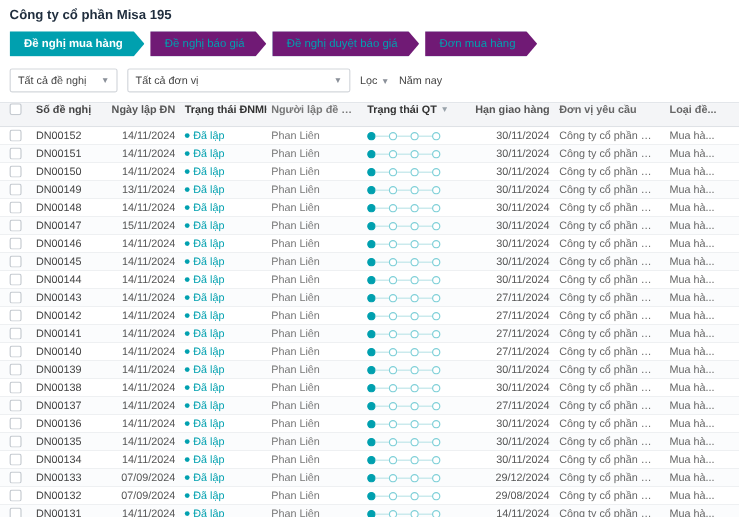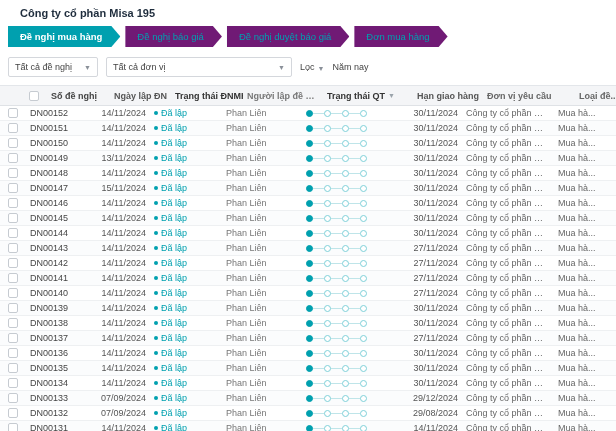--- a/index.html
+++ b/index.html
@@ -1,21 +1,21 @@
 <!DOCTYPE html>
 <html><head>
 <meta charset="utf-8">
 <style>
   * { margin:0; padding:0; box-sizing:border-box; }
   html,body { width:616px; height:431px; overflow:hidden; background:#fff;
     font-family:"Liberation Sans", sans-serif; color:#333; }
 
   .page { width:616px; height:431px; position:relative; }
 
-  .titlebar { padding:7px 8px 5px 20px; }
+  .titlebar { padding:7px 8px 5px 8px; }
   .company-title { font-size:11px; font-weight:bold; color:#1f2d3d; }
 
   
   .tabsbar { display:flex; align-items:center; padding:2px 8px 6px 8px; gap:5px; }
   .tab { position:relative; height:21px; line-height:21px; font-size:9.5px;
     padding:0 18px 0 12px; white-space:nowrap;
     clip-path: polygon(0 0, calc(100% - 9px) 0, 100% 50%, calc(100% - 9px) 100%, 0 100%);
     background:#701a75; color:#00a0af; filter: drop-shadow(0 0 1px #00a0af); cursor:pointer; }
   .tab.active { background:#00a0af; color:#fff; font-weight:bold; }
 
@@ -29,22 +29,22 @@
   .sel-unit { width:186px; }
   .loc { display:flex; align-items:flex-end; gap:3px; font-size:9px; color:#444; cursor:pointer; }
   .loc .caret { color:#8a9099; font-size:7px; }
   .year { font-size:9px; color:#444; }
 
   
   .table { width:616px; border-top:1px solid #e3e6ea; }
   .tr { display:flex; height:15px; align-items:center; border-bottom:1px solid #eef0f2;
     background:#fff; }
   .tr:nth-child(even) { background:#fbfcfd; }
-  .thead { display:flex; height:20px; align-items:center; background:#f4f5f7;
-    border-bottom:1px solid #dfe2e6; font-weight:bold; font-size:9px; color:#333;padding-left:21px; }
+  .thead { display:flex; height:20px; align-items:flex-start; background:#f4f5f7;
+    border-bottom:1px solid #dfe2e6; font-weight:bold; font-size:9px; color:#333; }
   .td, .th { padding:0 4px; overflow:hidden; white-space:nowrap; text-overflow:ellipsis;
     font-size:9px; }
   .col-cb { width:26px; display:flex; justify-content:center; flex:none; }
   .col-id { width:62px; flex:none; color:#444; }
   .col-date { width:62px; flex:none; text-align:right; color:#555; }
   .col-status { width:72px; flex:none; color:#00a0af; display:flex; align-items:center; gap:3px; }
   .col-creator { width:80px; flex:none; color:#777; }
   .col-qt { width:88px; flex:none; display:flex; align-items:center; }
   .col-due { width:72px; flex:none; text-align:right; color:#555; }
   .col-unit { width:92px; flex:none; color:#666; }

